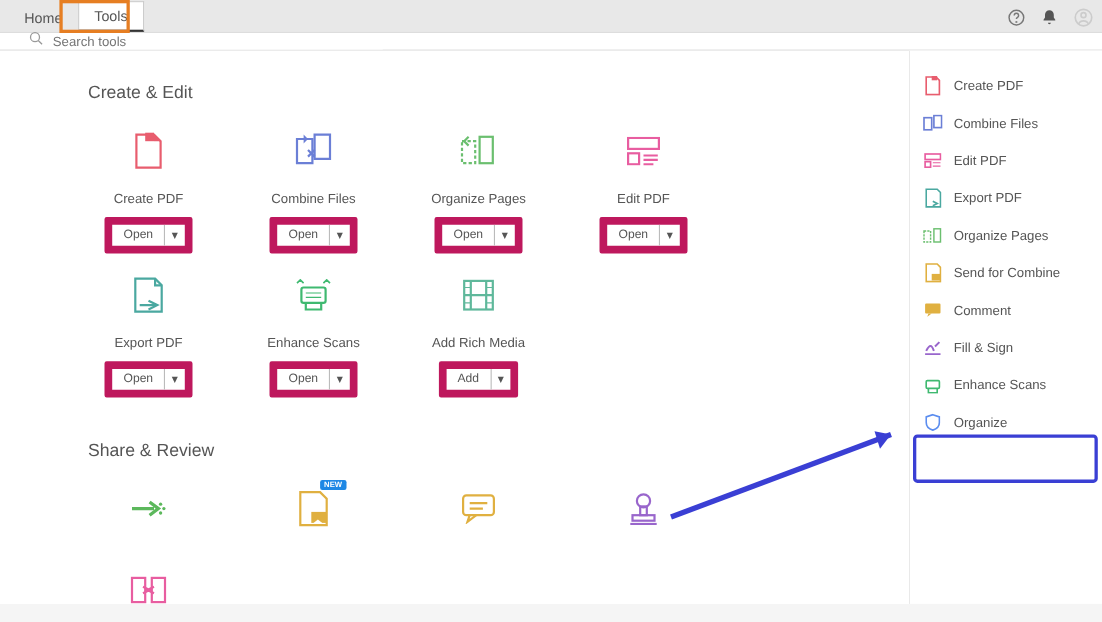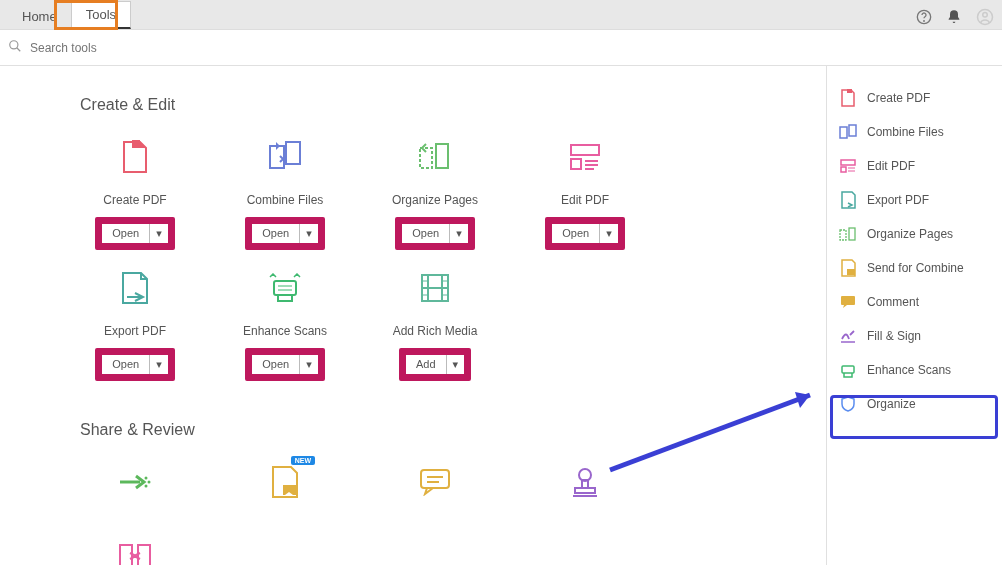--- a/index.html
+++ b/index.html
@@ -5,21 +5,21 @@
 * { margin: 0; padding: 0; box-sizing: border-box; font-family: -apple-system, BlinkMacSystemFont, "Segoe UI", Arial, sans-serif; }
 body { width: 1002px; height: 565px; background: #f5f5f5; overflow: hidden; position: relative; }
 
 .topbar { height: 30px; background: #e8e8e8; display: flex; align-items: flex-end; padding: 0 8px; border-bottom: 1px solid #ddd; }
 .tab { padding: 5px 14px; font-size: 13px; color: #555; cursor: pointer; }
 .tab.active { background: #fff; border: 1px solid #ccc; border-bottom: 2px solid #333; margin-top: 25px; }
 .tools-highlight { position: absolute; left: 54px; top: 0; width: 64px; height: 30px; border: 3px solid #e67e22; pointer-events: none; z-index: 50; }
 .topbar-right { margin-left: auto; display: flex; gap: 14px; align-items: center; color: #777; }
 .topbar-right span { cursor: pointer; font-size: 15px; }
 
-.searchbar { height: 36px; background: #fff; display: flex; align-items: center; padding: 0 8px; border-bottom: 1px solid #e0e0e0; }
+.searchbar { height: 16px; background: #fff; display: flex; align-items: center; padding: 0 26px; border-bottom: 1px solid #e0e0e0; }
 .searchbar input { border: none; outline: none; font-size: 12px; color: #999; margin-left: 8px; width: 300px; }
 
 .main { display: flex; height: calc(100% - 62px); }
 .content { flex: 1; background: #fff; overflow: auto; padding: 30px 50px 60px 80px; position: relative; }
 .content::-webkit-scrollbar { width: 10px; }
 .content::-webkit-scrollbar-thumb { background: #c8c8c8; border-radius: 5px;}
 
 .section-title { font-size: 16px; color: #555; margin-bottom: 25px; }
 .tool-grid { display: flex; flex-wrap: wrap; gap: 20px 40px; margin-bottom: 40px; }
 .tool-card { width: 110px; text-align: center; }

